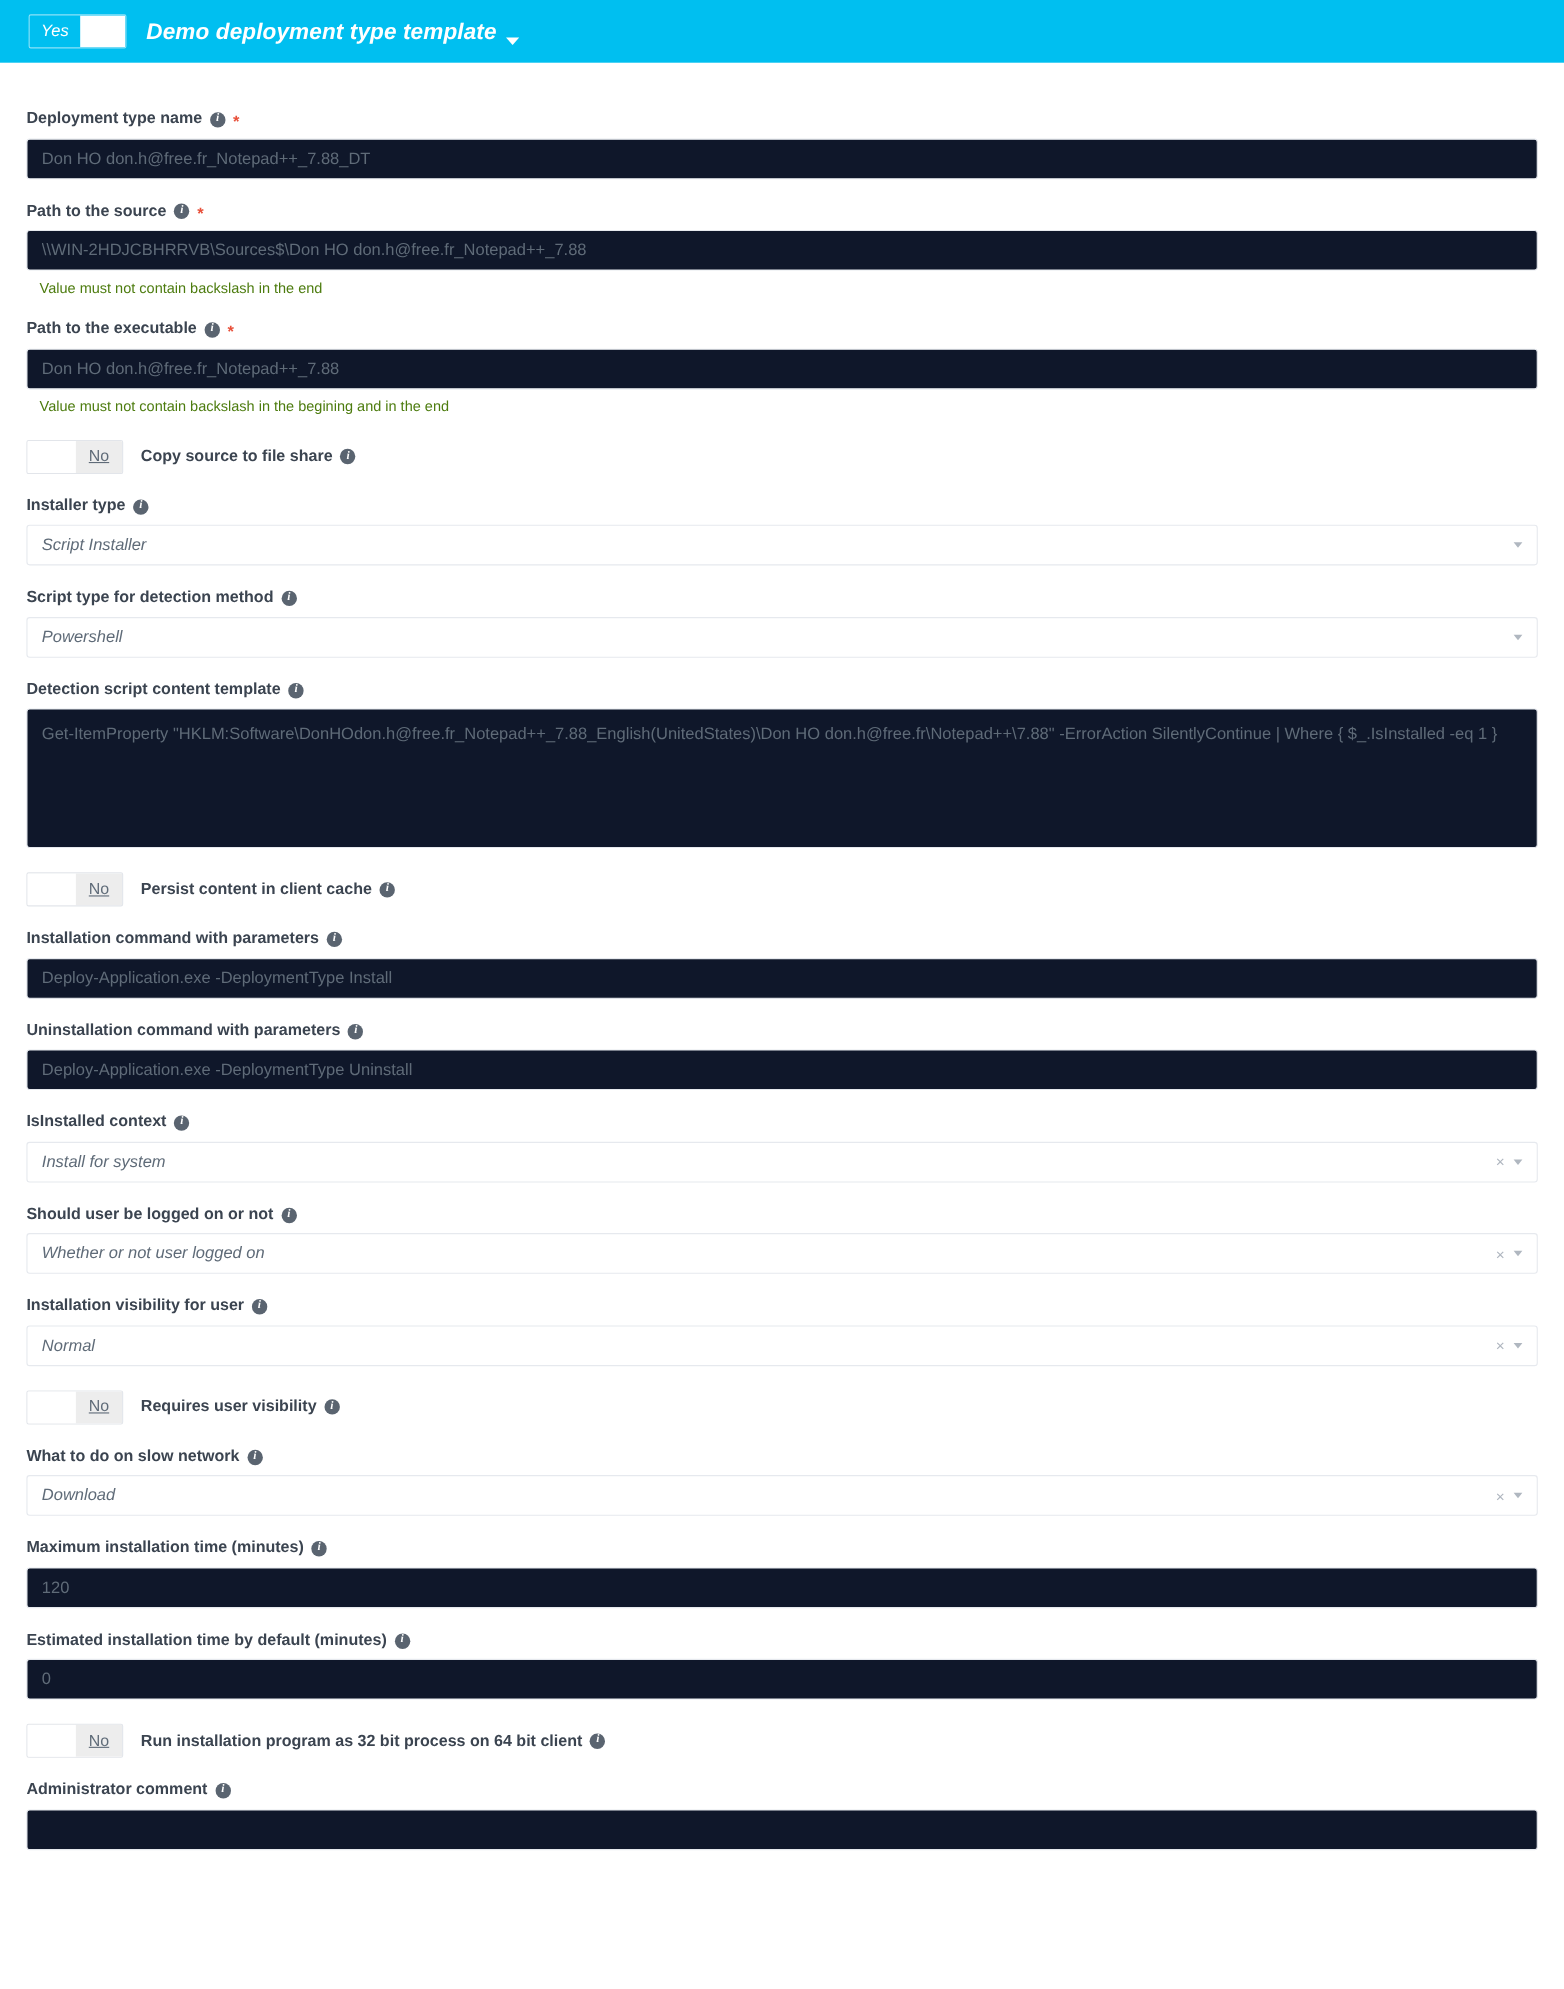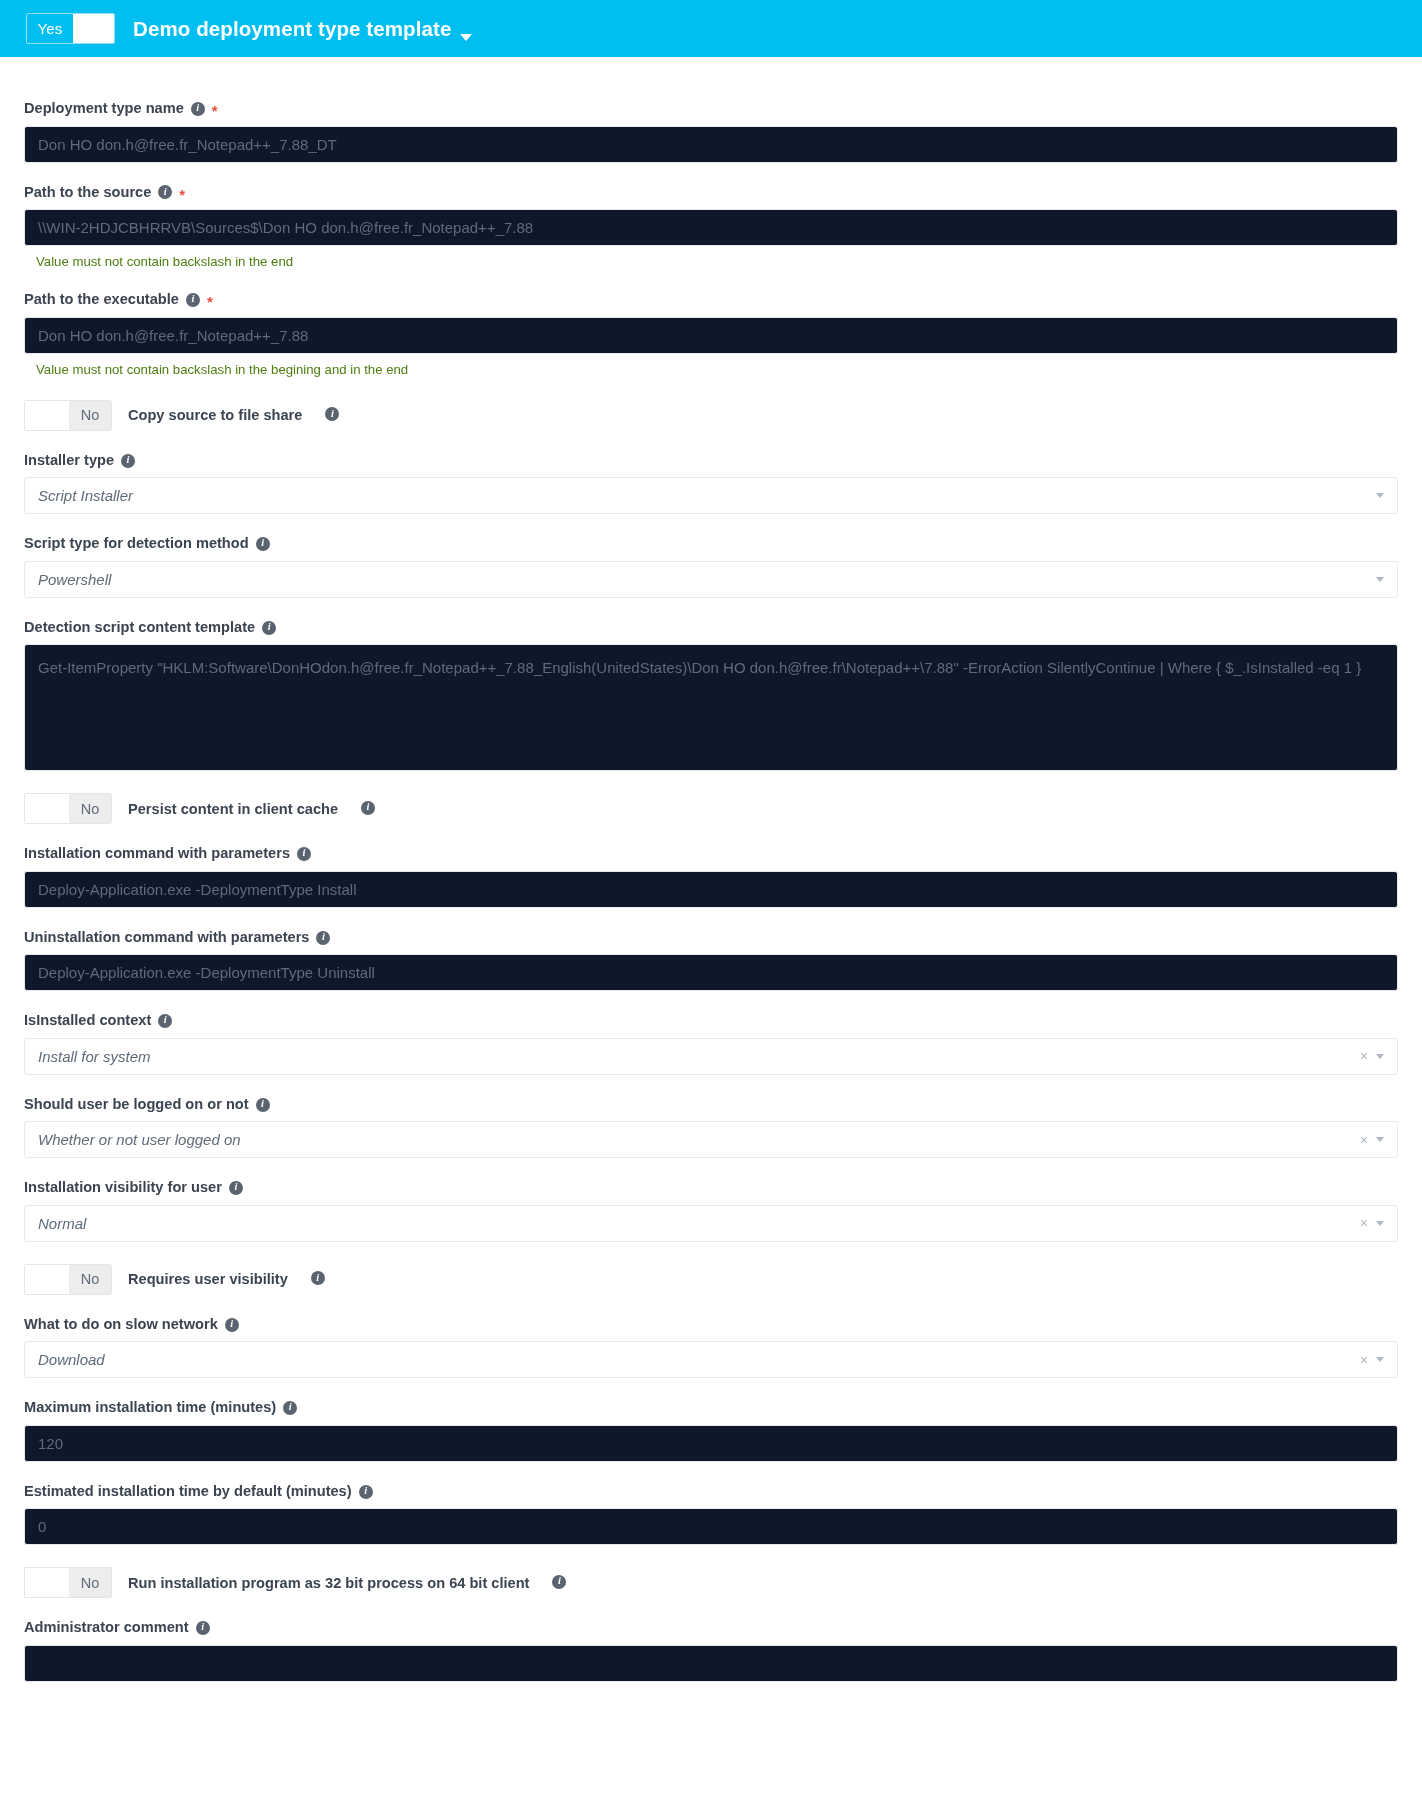--- a/index.html
+++ b/index.html
@@ -16,20 +16,21 @@
   }
 
   
   .topbar {
     background: #00bff0;
     height: 57px;
     display: flex;
     align-items: center;
     padding: 0 0 0 26px;
     width: 100%;
+    font-style: italic;
   }
   .hdr-toggle {
     display: flex;
     align-items: stretch;
     height: 31px;
     border: 1px solid rgba(255,255,255,0.55);
     border-radius: 2px;
     overflow: hidden;
     margin-right: 18px;
     cursor: pointer;
@@ -214,29 +215,30 @@
     background: #ffffff;
   }
   .switch .sw-state {
     flex: 1 1 auto;
     background: #ededed;
     display: flex;
     align-items: center;
     justify-content: center;
     font-size: 14.5px;
     color: #5f6b78;
+    text-decoration: underline;
   }
   .switch-label {
     display: flex;
+    align-items: center;
     font-size: 14.6px;
     font-weight: bold;
     color: #3b4450;
     margin-left: 16px;
     white-space: nowrap;
-    gap: 16px;
   }
 </style>
 </head>
 <body>
 
 <div class="topbar">
   <div class="hdr-toggle">
     <div class="tg-label">Yes</div>
     <div class="tg-knob"></div>
   </div>

